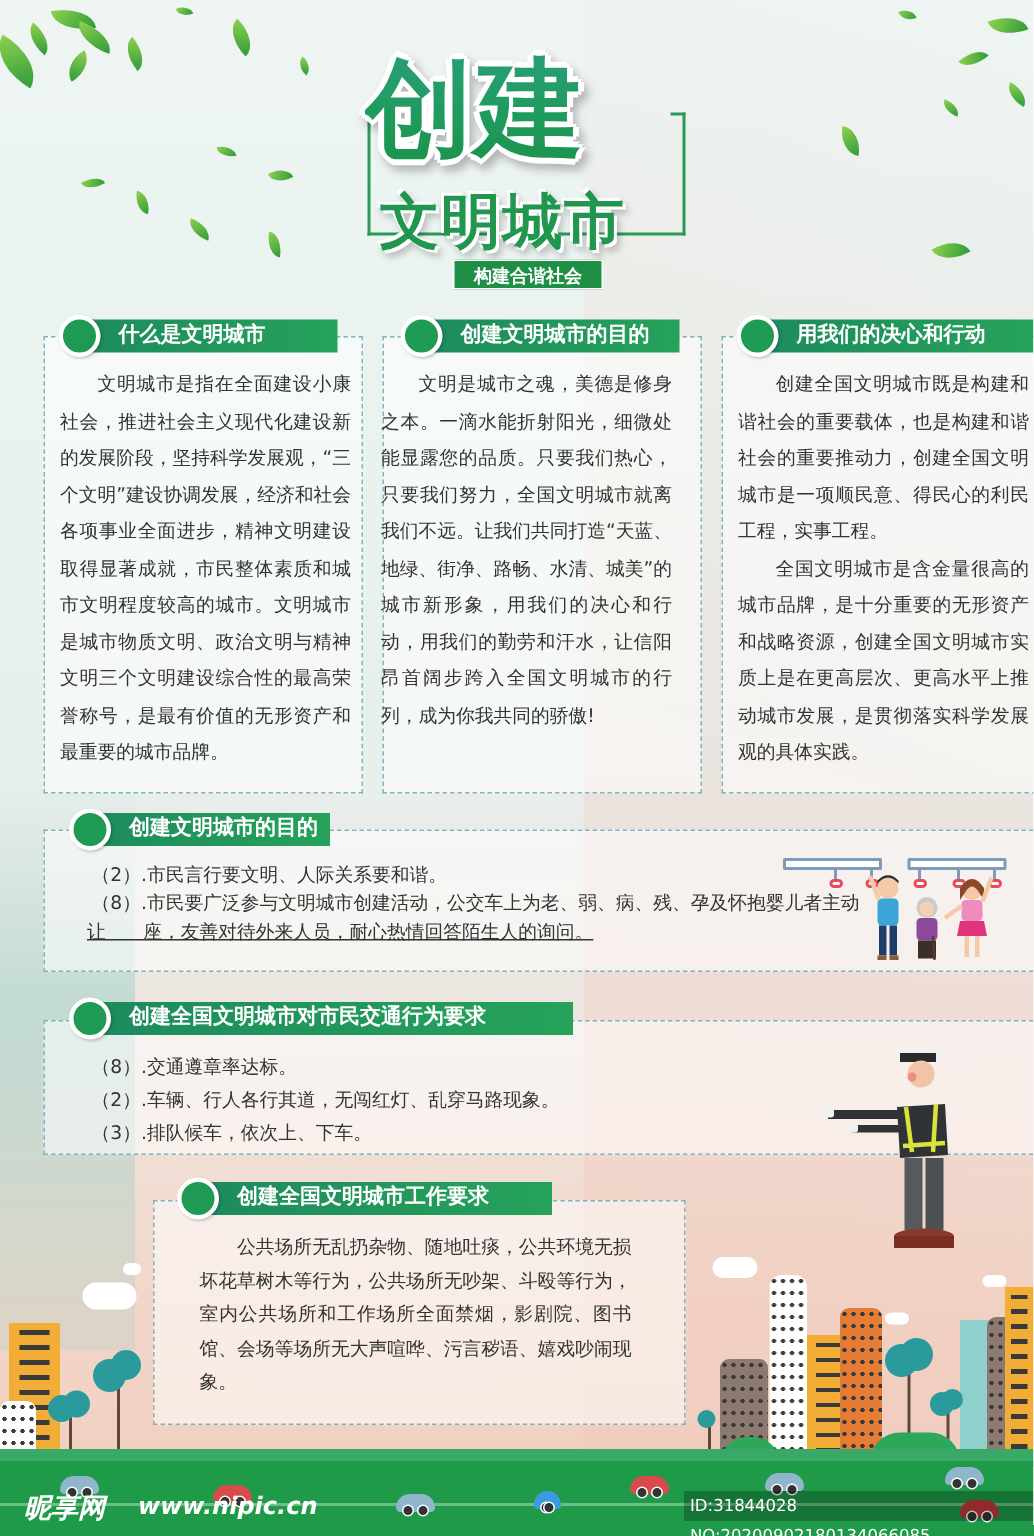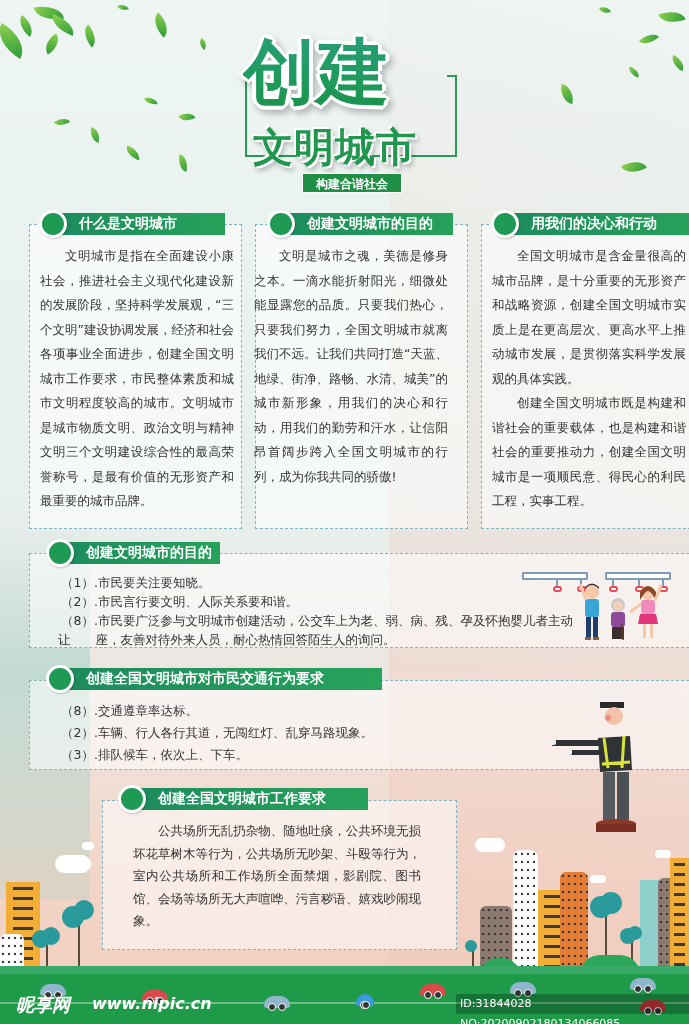--- a/index.html
+++ b/index.html
@@ -97,52 +97,51 @@
     <div class="title-sub">文明城市</div>
     <div class="title-tag">构建合谐社会</div>
   </div>
 
   <div class="panel" style="left:29px;top:224px;width:213px;height:305px;"></div>
   <div class="panel-header" style="left:45px;top:213px;width:180px;">
     <span class="dot"></span>
     <span>什么是文明城市</span>
   </div>
   <div class="panel-body" style="left:40px;top:244px;width:194px;">
-    <p>文明城市是指在全面建设小康社会，推进社会主义现代化建设新的发展阶段，坚持科学发展观，“三个文明”建设协调发展，经济和社会各项事业全面进步，创建全国文明城市工作要求，市民整体素质和城市文明程度较高的城市。文明城市是城市物质文明、政治文明与精神文明三个文明建设综合性的最高荣誉称号，是最有价值的无形资产和最重要的城市品牌。</p>
+    <p>文明城市是指在全面建设小康社会，推进社会主义现代化建设新的发展阶段，坚持科学发展观，“三个文明”建设协调发展，经济和社会各项事业全面进步，精神文明建设取得显著成就，市民整体素质和城市文明程度较高的城市。文明城市是城市物质文明、政治文明与精神文明三个文明建设综合性的最高荣誉称号，是最有价值的无形资产和最重要的城市品牌。</p>
   </div>
 
   <div class="panel" style="left:255px;top:224px;width:213px;height:305px;"></div>
   <div class="panel-header" style="left:273px;top:213px;width:180px;">
     <span class="dot"></span>
     <span>创建文明城市的目的</span>
   </div>
   <div class="panel-body" style="left:254px;top:244px;width:194px;">
     <p>文明是城市之魂，美德是修身之本。一滴水能折射阳光，细微处能显露您的品质。只要我们热心，只要我们努力，全国文明城市就离我们不远。让我们共同打造“天蓝、地绿、街净、路畅、水清、城美”的城市新形象，用我们的决心和行动，用我们的勤劳和汗水，让信阳昂首阔步跨入全国文明城市的行列，成为你我共同的骄傲!</p>
   </div>
 
   <div class="panel" style="left:481px;top:224px;width:215px;height:305px;"></div>
   <div class="panel-header" style="left:497px;top:213px;width:192px;">
     <span class="dot"></span>
     <span>用我们的决心和行动</span>
   </div>
   <div class="panel-body" style="left:492px;top:244px;width:194px;">
+    <p>创建全国文明城市既是构建和谐社会的重要载体，也是构建和谐社会的重要推动力，创建全国文明城市是一项顺民意、得民心的利民工程，实事工程。</p>
     <p>全国文明城市是含金量很高的城市品牌，是十分重要的无形资产和战略资源，创建全国文明城市实质上是在更高层次、更高水平上推动城市发展，是贯彻落实科学发展观的具体实践。</p>
-    <p>创建全国文明城市既是构建和谐社会的重要载体，也是构建和谐社会的重要推动力，创建全国文明城市是一项顺民意、得民心的利民工程，实事工程。</p>
   </div>
 
   <div class="panel" style="left:29px;top:553px;width:670px;height:95px;"></div>
   <div class="panel-header" style="left:52px;top:542px;width:168px;">
     <span class="dot"></span>
     <span>创建文明城市的目的</span>
   </div>
   <div class="list-body" style="left:61px;top:573px;width:520px;">
-    <div>（1）.市民要关注要知晓。</div>
     <div>（2）.市民言行要文明、人际关系要和谐。</div>
     <div style="white-space:nowrap;">（8）.市民要广泛参与文明城市创建活动，公交车上为老、弱、病、残、孕及怀抱婴儿者主动</div>
-    <div style="margin-left:-3px;">让　　座，友善对待外来人员，耐心热情回答陌生人的询问。</div>
+    <div style="margin-left:-3px;text-decoration:underline;">让　　座，友善对待外来人员，耐心热情回答陌生人的询问。</div>
   </div>
 
   <div>
     <div class="bar" style="left:522px;top:572px;width:66px;"></div>
     <div class="bar" style="left:605px;top:572px;width:66px;"></div>
     <div class="strap" style="left:556px;top:580px;"></div>
     <div class="ring" style="left:553px;top:586px;"></div>
     <div class="strap" style="left:580px;top:580px;"></div>
     <div class="ring" style="left:577px;top:586px;"></div>
     <div class="strap" style="left:612px;top:580px;"></div>

